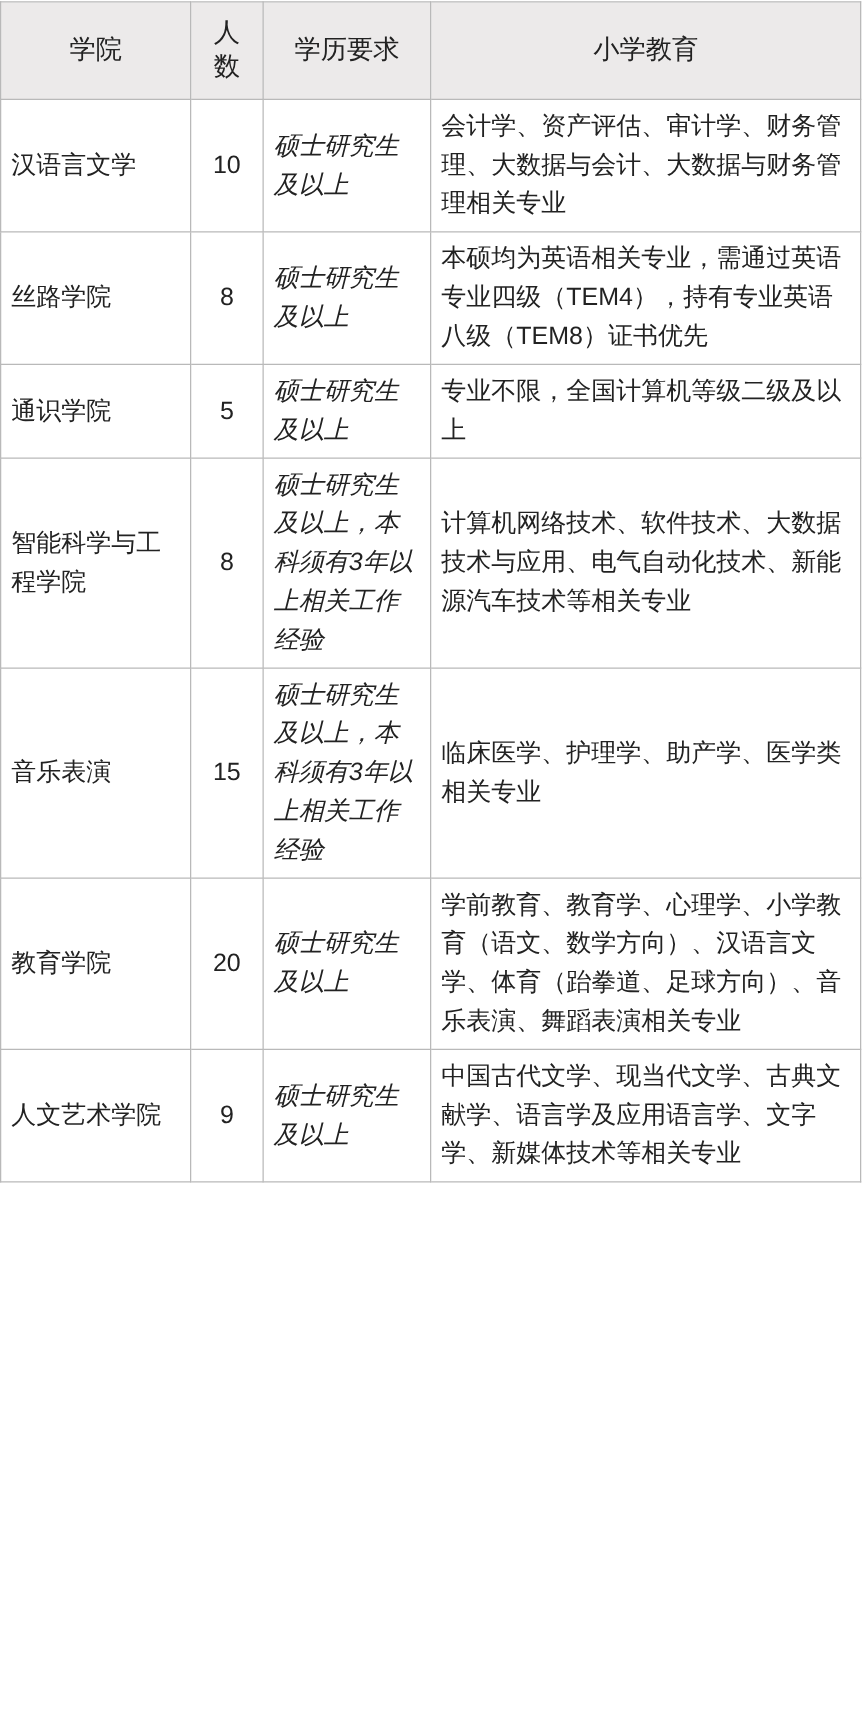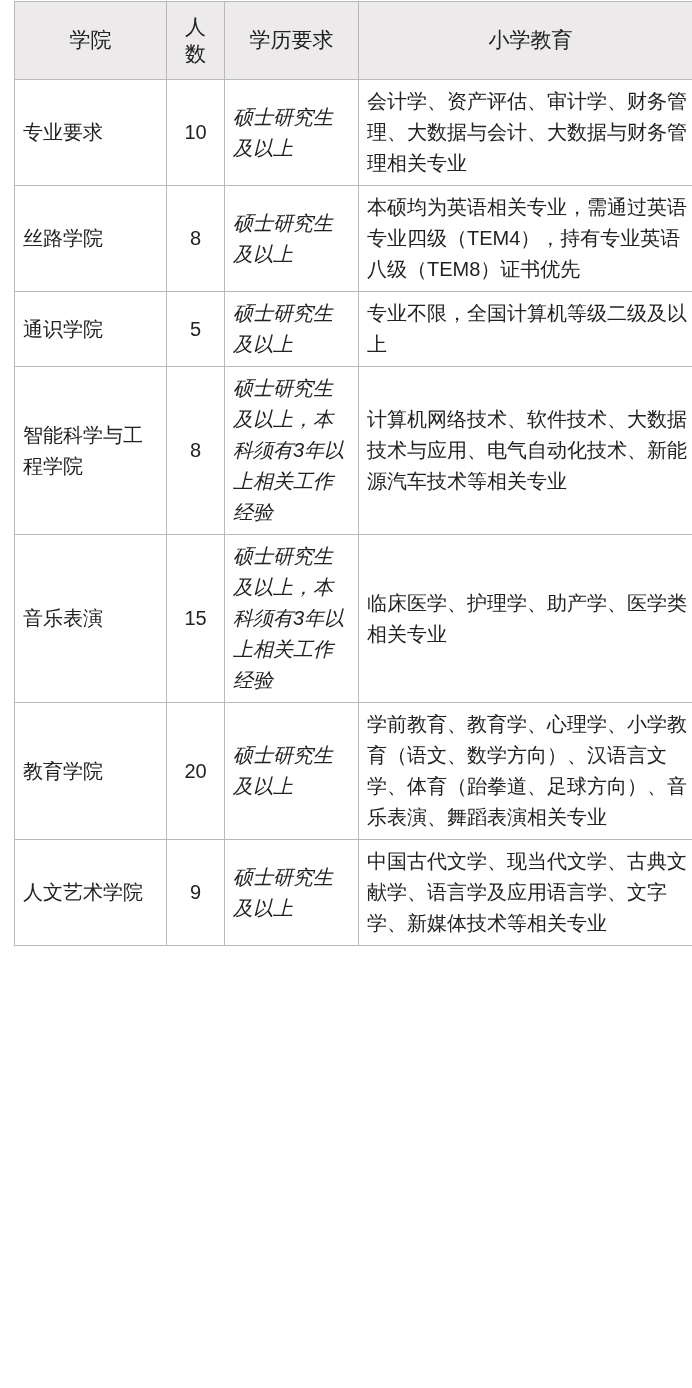--- a/index.html
+++ b/index.html
@@ -11,21 +11,21 @@
     width: 692px;
     height: 1388px;
     font-family: "Liberation Sans", "DejaVu Sans", sans-serif;
     color: #222222;
     overflow: hidden;
   }
   .sheet {
     width: 692px;
     height: 1388px;
     box-sizing: border-box;
-    padding: 1px 2px 2px 14px;
+    padding: 1px 2px 2px 0;
   }
   table.recruit {
     border-collapse: collapse;
     table-layout: fixed;
     width: 688px;
     border: 1px solid #b9b9b9;
   }
   table.recruit col.c-college { width: 152px; }
   table.recruit col.c-count   { width: 58px; }
   table.recruit col.c-degree  { width: 134px; }
@@ -93,21 +93,21 @@
         <th class="h-count">
           <span class="stack">人</span>
           <span class="stack">数</span>
         </th>
         <th class="h-degree">学历要求</th>
         <th class="h-major">小学教育</th>
       </tr>
     </thead>
     <tbody>
         <tr>
-          <td class="college">专业要求</td>
+          <td class="college">汉语言文学</td>
           <td class="count">10</td>
           <td class="degree">硕士研究生及以上</td>
           <td class="major">会计学、资产评估、审计学、财务管理、大数据与会计、大数据与财务管理相关专业</td>
         </tr>
         <tr>
           <td class="college">丝路学院</td>
           <td class="count">8</td>
           <td class="degree">硕士研究生及以上</td>
           <td class="major">本硕均为英语相关专业，需通过英语专业四级（TEM4），持有专业英语八级（TEM8）证书优先</td>
         </tr>

